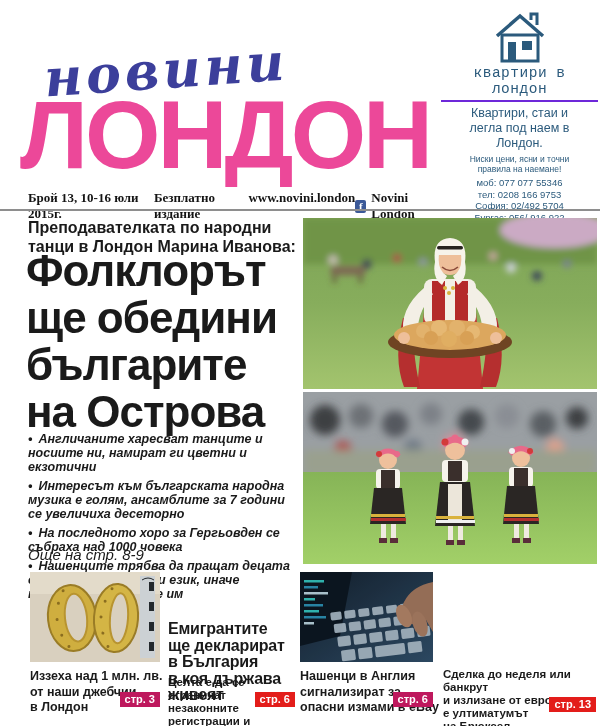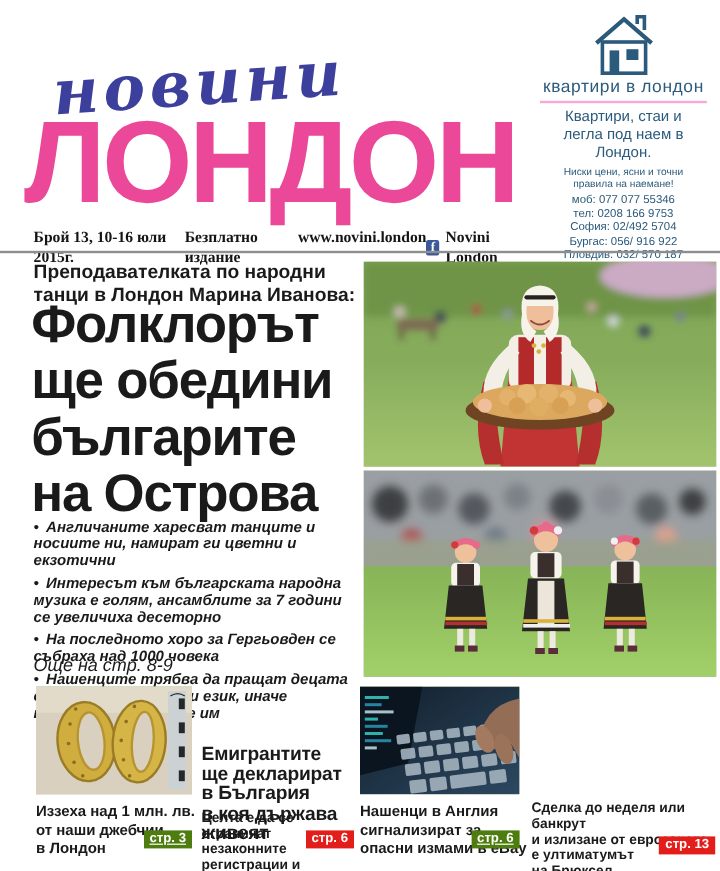--- a/index.html
+++ b/index.html
@@ -10,21 +10,21 @@
   .script-logo{position:absolute;left:44px;top:44px;font-family:"DejaVu Serif",serif;
     font-style:italic;font-weight:bold;font-size:52px;color:#3c3f9b;
     transform:rotate(-4deg);letter-spacing:4px;line-height:1;}
   .main-logo{position:absolute;left:20px;top:90px;font-size:97px;line-height:90px;
     font-weight:bold;color:#ec4899;letter-spacing:-3px;}
 
   
   .adbox{position:absolute;left:441px;top:8px;width:157px;text-align:center;color:#2b5a7c;}
   .house-icon{display:block;margin:0 auto;}
   .ad-title{display:inline-block;font-size:14.5px;letter-spacing:.5px;padding:0 2px 3px;
-    border-bottom:2px solid #f9a8d4;margin-top:1px;}
+    border-bottom:2px solid #6d28d9;margin-top:1px;font-family:Liberation Mono, monospace;}
   .ad-sub{font-size:12.5px;line-height:15px;margin-top:4px;white-space:pre-line;}
   .ad-tag{font-size:8.5px;line-height:10px;margin-top:3px;white-space:pre-line;}
   .ad-phones{font-size:9.5px;line-height:11.5px;margin-top:3px;}
   .ad-web{font-size:8.5px;font-weight:bold;margin-top:1px;}
   .ad-social{display:flex;justify-content:center;gap:12px;font-size:7px;margin-top:3px;align-items:center;}
   .ad-social .item{display:flex;align-items:center;gap:3px;}
   .soc-ic{width:9px;height:9px;border-radius:50%;background:#2b5a7c;color:#fff;
     font-size:7px;line-height:9px;display:inline-block;text-align:center;font-weight:bold;}
   .soc-ic.sq{border-radius:2px;}
 
@@ -65,21 +65,21 @@
   .b-headline{position:absolute;font-size:16px;font-weight:bold;white-space:pre-line;letter-spacing:-.2px;margin-top:32px;}
   #h-politics{left:168px;top:589px;line-height:16.5px;}
   #h-greece{left:443px;top:590px;line-height:18px;}
   .b-body{position:absolute;font-size:11.5px;line-height:13px;font-weight:bold;white-space:pre-line;}
   #body-politics{left:168px;top:676px;width:127px;}
   #body-greece{left:443px;top:668px;width:155px;}
   .caption{position:absolute;font-size:12.5px;line-height:15.5px;font-weight:bold;white-space:pre-line;}
   #cap-gold{left:30px;top:669px;}
   #cap-ebay{left:300px;top:669px;}
   .badge{position:absolute;color:#fff;font-size:11px;font-weight:bold;padding:1px 5px 2px;}
-  .badge.blue{background:#4d7c0f;text-decoration:underline;}
+  .badge.blue{background:#be185d;}
   .badge.red{background:#e31d1a;}
   #badge-gold{right:440px;top:692px;}
   #badge-politics{right:305px;top:692px;}
   #badge-ebay{right:167px;top:692px;}
   #badge-greece{right:4px;top:697px;}
 </style>
 </head>
 <body>
 
 <div id="page">

